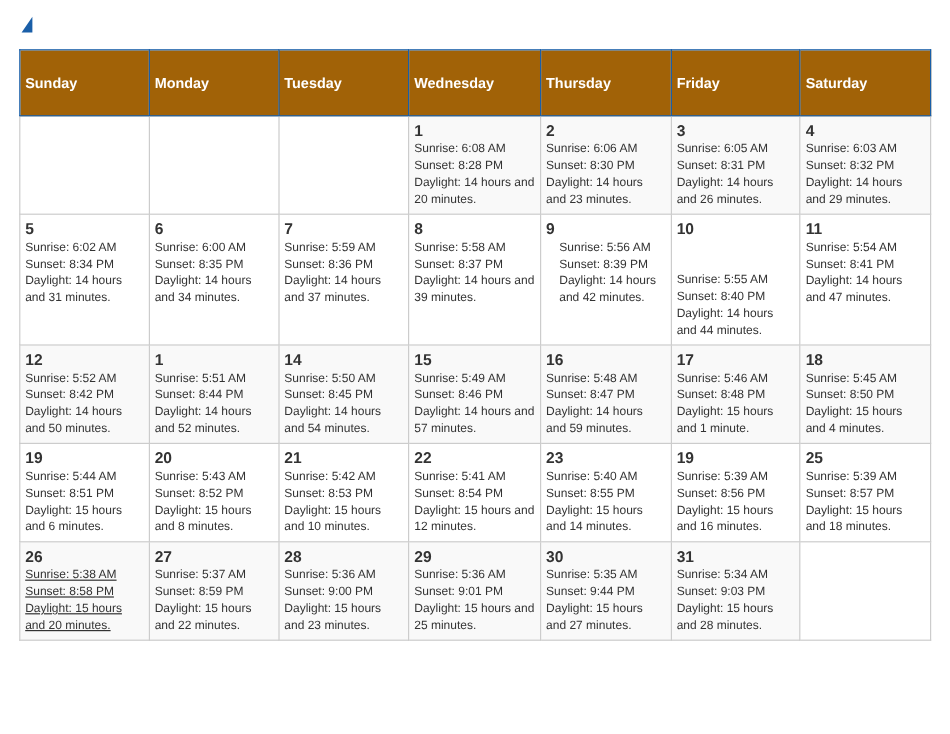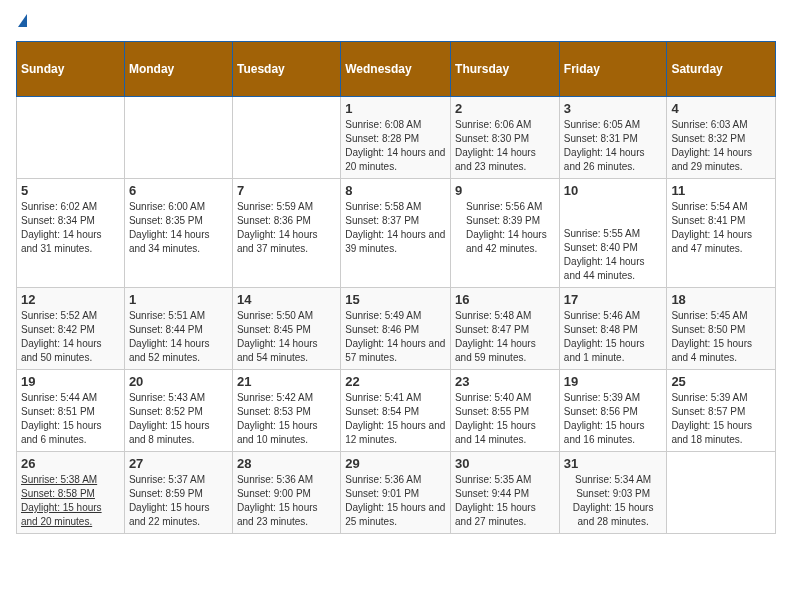--- a/index.html
+++ b/index.html
@@ -294,20 +294,20 @@
 Daylight: 15 hours and 25 minutes.</div>
         </td>
         <td>
           <div class="day-number">30</div>
           <div class="day-info" style="white-space: pre-line;">Sunrise: 5:35 AM
 Sunset: 9:44 PM
 Daylight: 15 hours and 27 minutes.</div>
         </td>
         <td>
           <div class="day-number">31</div>
-          <div class="day-info" style="white-space: pre-line; text-align: center;">Sunrise: 5:34 AM
+          <div class="day-info" style="white-space: pre-line;">Sunrise: 5:34 AM
 Sunset: 9:03 PM
 Daylight: 15 hours and 28 minutes.</div>
         </td>
         <td class="empty"></td>
       </tr>
     </tbody>
 </table>
 
 </body></html>

